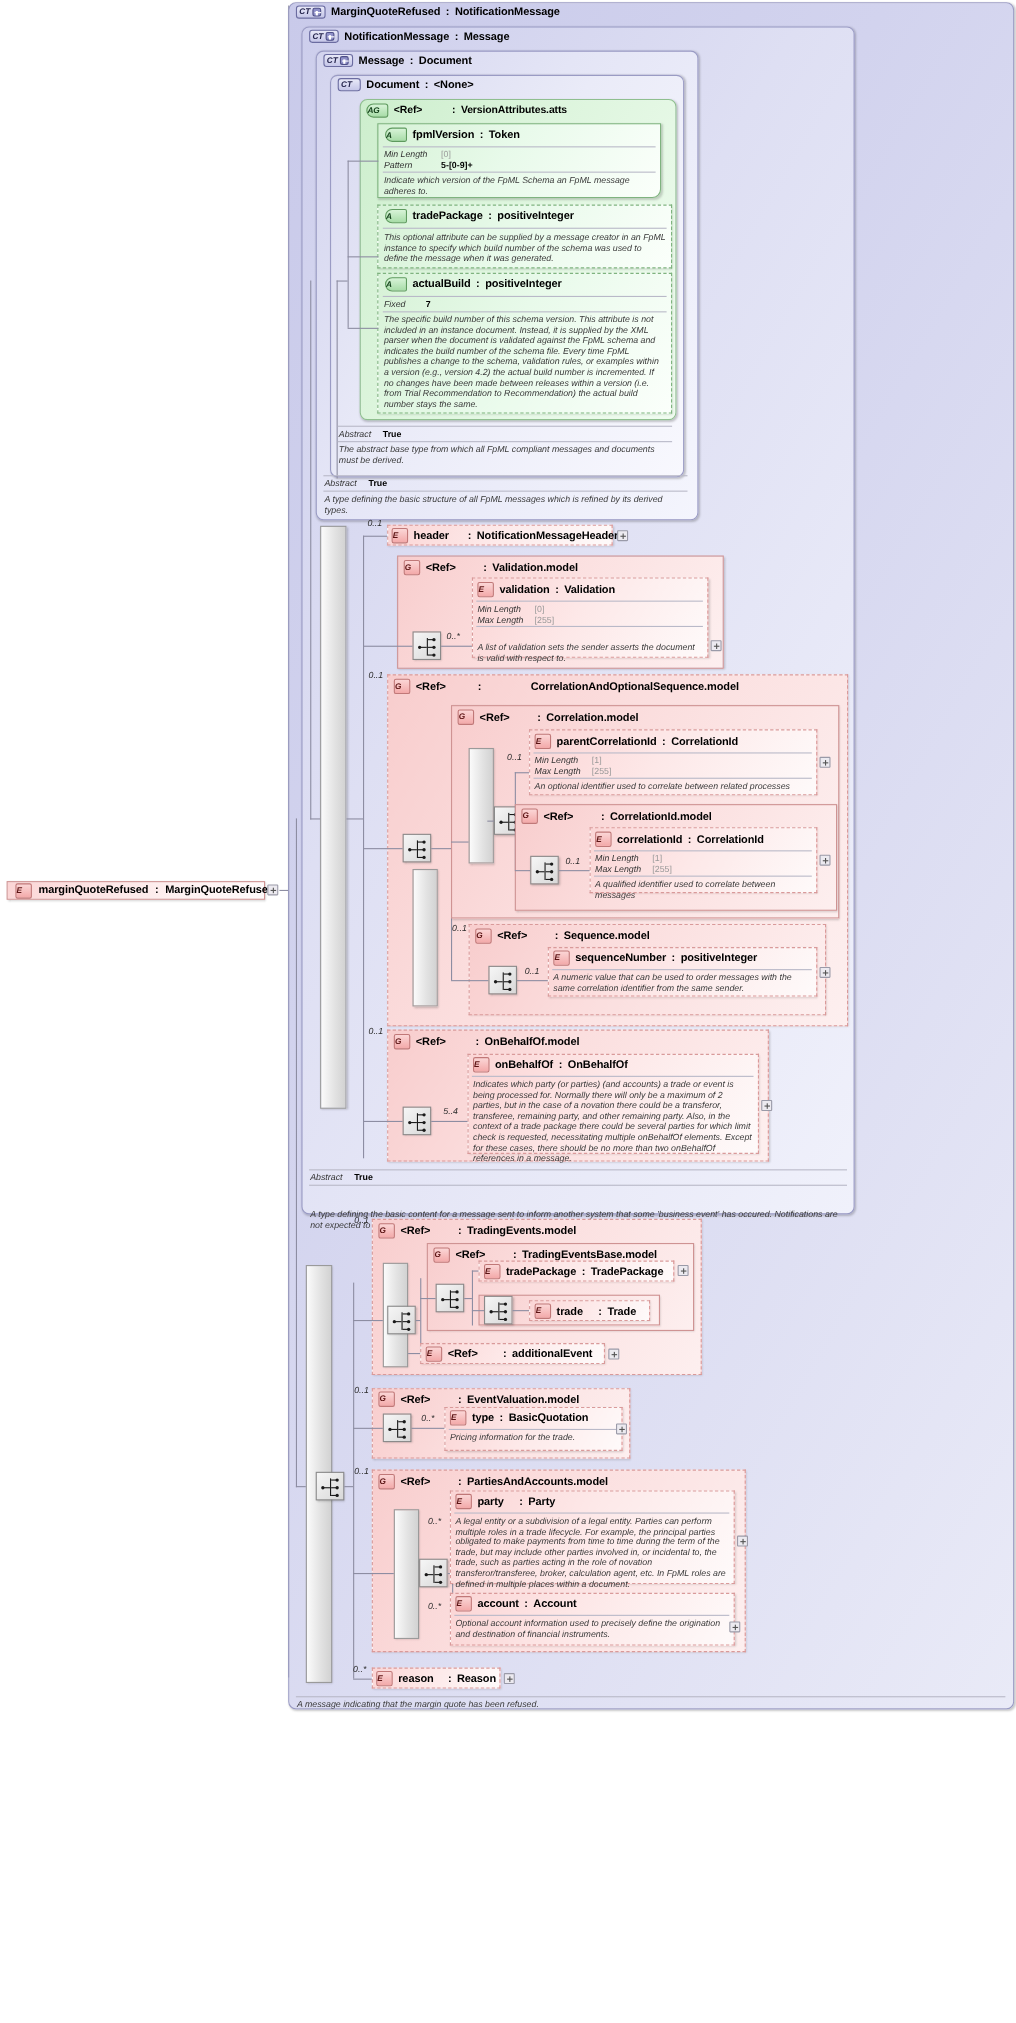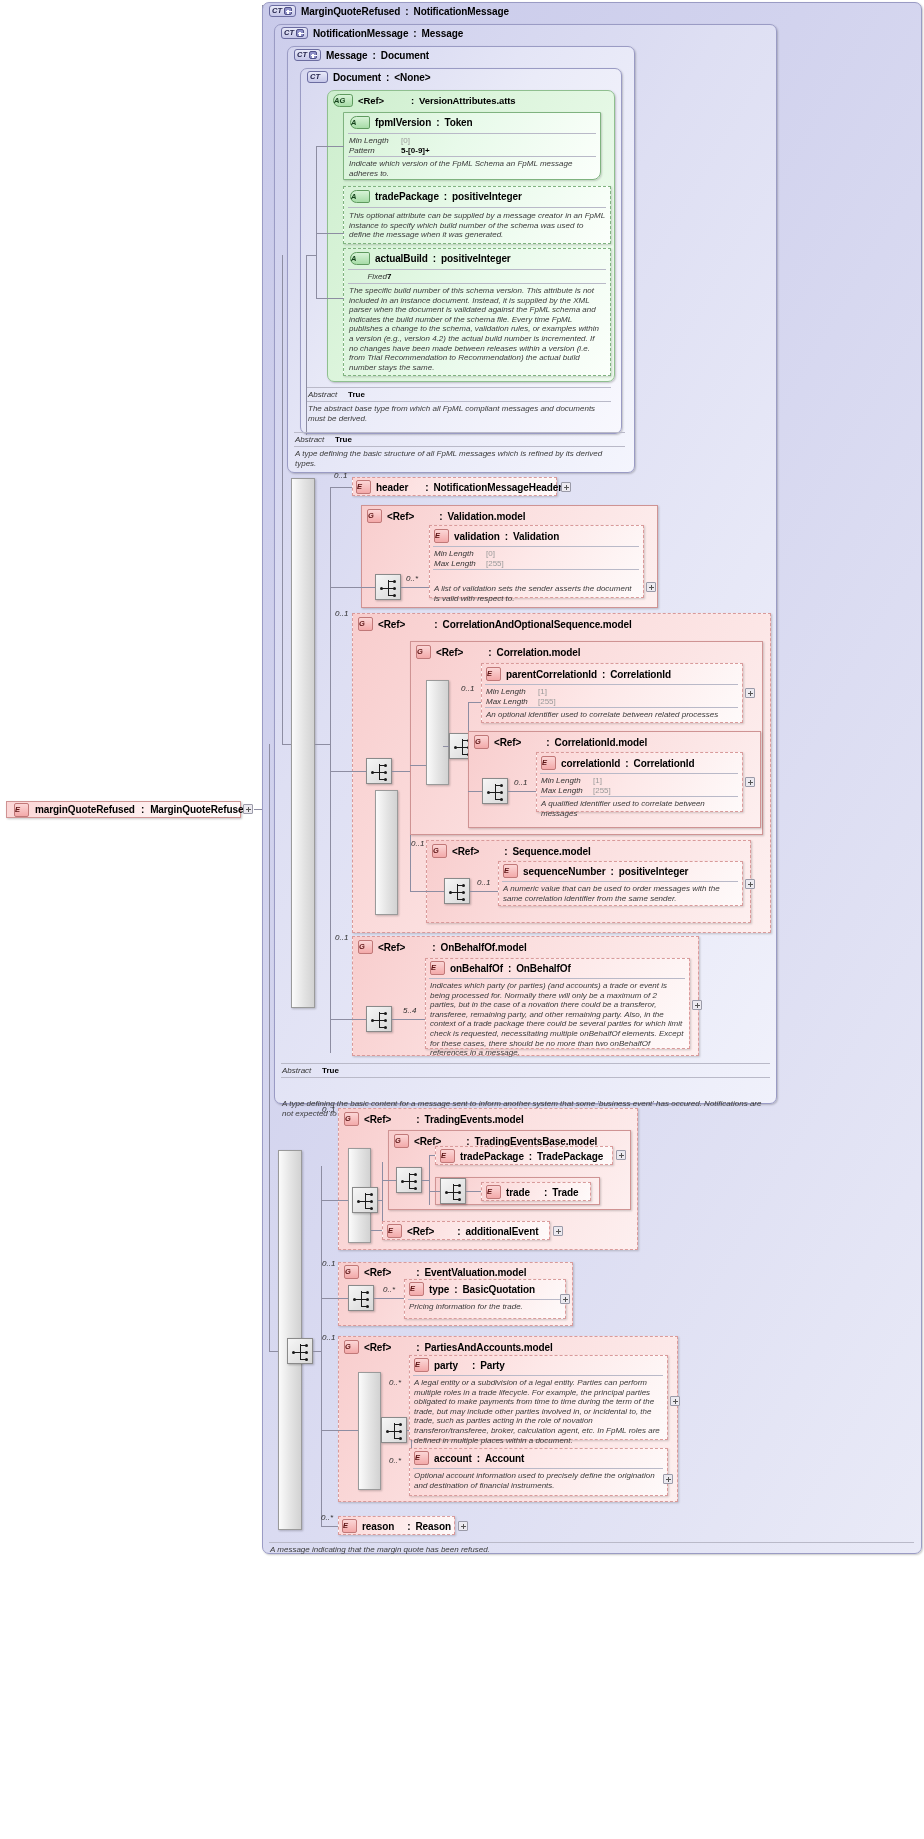--- a/index.html
+++ b/index.html
@@ -49,21 +49,21 @@
     position:absolute;
     background:linear-gradient(120deg,#fbd5d5 0%, #fde8e8 45%, #fefafa 100%);
     border:1px dashed #d99a9a;
     box-shadow:1px 1px 2px rgba(0,0,0,.18);
   }
 
   
   .hdr{ position:absolute; display:flex; align-items:center; gap:5px; white-space:nowrap; }
   .title{ font-weight:bold; font-size:10px; letter-spacing:-0.1px; }
   .title.sm{ font-size:9.5px; }
-  .title.wrap{ white-space:normal; line-height:11px; }
+  .title.wrap{ white-space:normal; line-height:11px;margin-left:40px; }
 
   
   .badge{
     display:inline-flex; align-items:center; justify-content:flex-start;
     font-size:7.5px; font-weight:bold; line-height:1;
     border-radius:3px; flex:none;font-style:italic;
   }
   .badge.ct{
     min-width:21px; height:12px; padding:0 2px;
     background:linear-gradient(#e8e9f8,#c5c6e8);
@@ -248,21 +248,21 @@
 <div class="doc" style="left:349px; top:211px; width:256px;">This optional attribute can be supplied by a message creator in an FpML instance to specify which build number of the schema was used to define the message when it was generated.</div>
 
 <div class="attr-box" style="left:343px; top:248px; width:268px; height:128px;"></div>
 <div class="hdr" style="left:350px; top:252px;">
   <span class="badge a">A</span>
   <span class="title">actualBuild</span>
   <span class="title">:</span>
   <span class="title">positiveInteger</span>
 </div>
 <div class="rule" style="left:348px; top:269px; width:258px;"></div>
-<div class="facets" style="left:349px; top:272px; width:250px;text-align:right;">
+<div class="facets" style="left:349px; top:272px; width:250px;">
   <div class="row">
       <span class="fname" style="min-width:38px;">Fixed</span>
       <span class="fval">7</span>
     </div>
 </div>
 <div class="rule" style="left:348px; top:283px; width:258px;"></div>
 <div class="doc" style="left:349px; top:286px; width:256px;">The specific build number of this schema version. This attribute is not included in an instance document. Instead, it is supplied by the XML parser when the document is validated against the FpML schema and indicates the build number of the schema file. Every time FpML publishes a change to the schema, validation rules, or examples within a version (e.g., version 4.2) the actual build number is incremented. If no changes have been made between releases within a version (i.e. from Trial Recommendation to Recommendation) the actual build number stays the same.</div>
 
 <div class="ln lnv" style="left:316px; top:146px; height:152px;"></div>
 <div class="ln lnh" style="left:316px; top:146px; width:28px;"></div>

